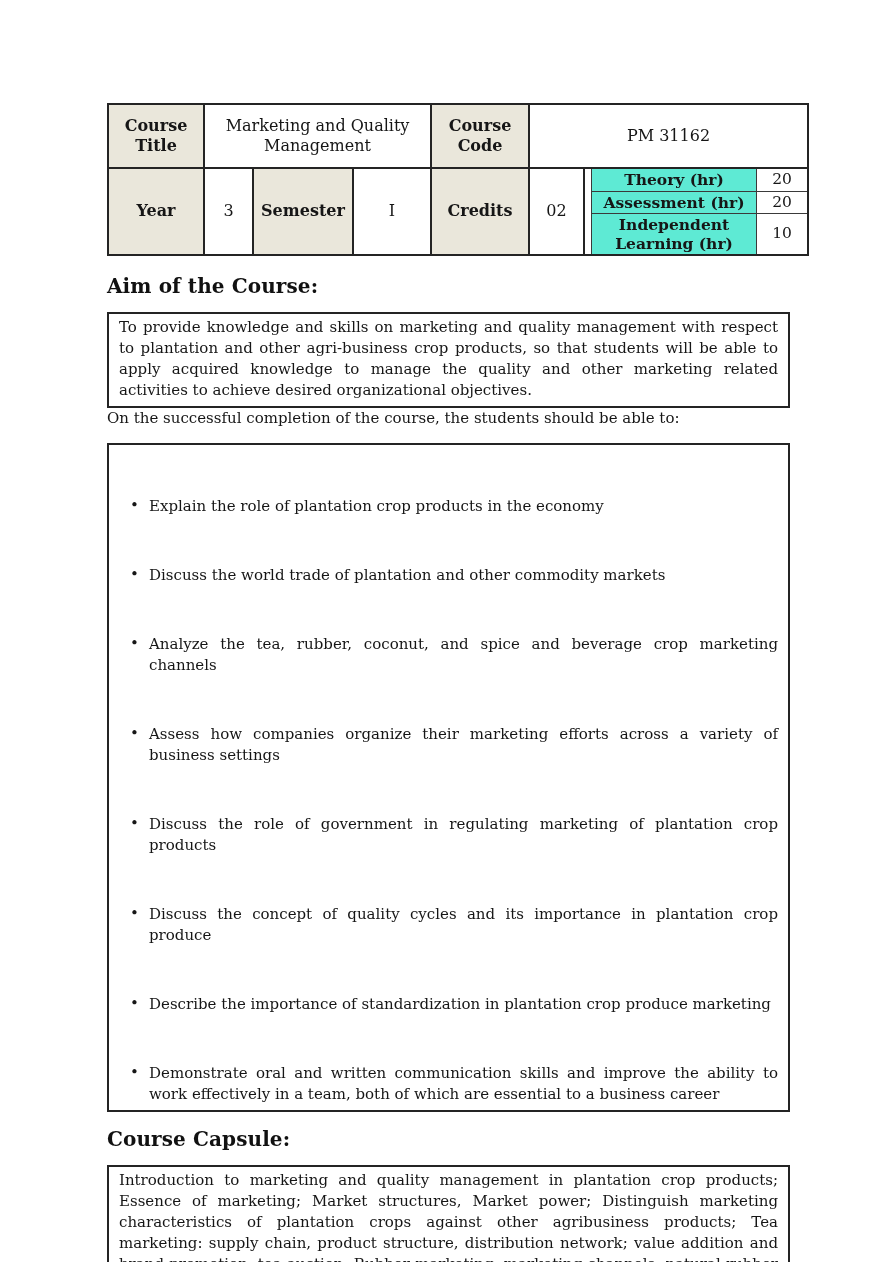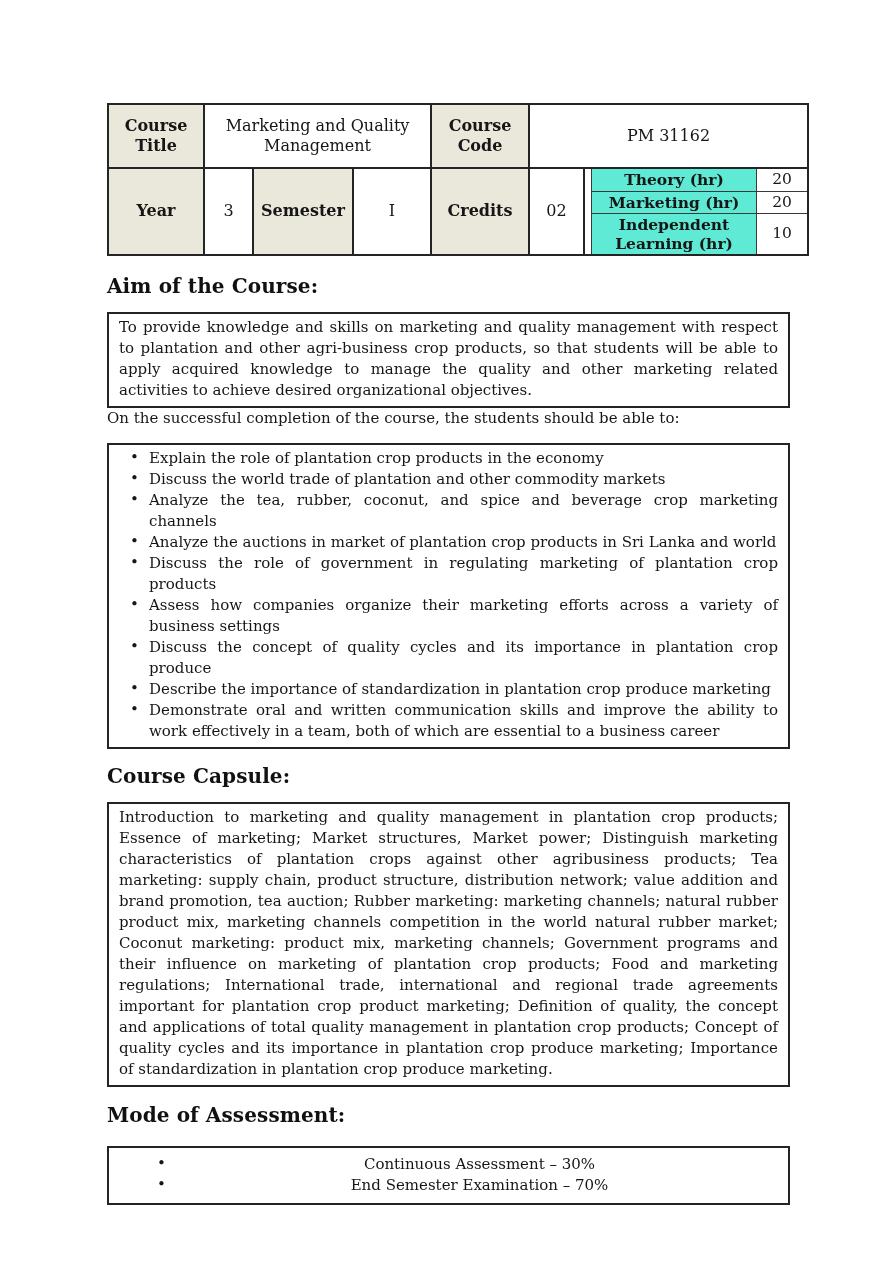--- a/index.html
+++ b/index.html
@@ -53,21 +53,21 @@
   .h-mode{margin:16px 0 19px 0;}
   .intro{font-size:15px;line-height:21px;margin:0 0 14px 0;width:683px;}
   .box{
     box-sizing:border-box;width:683px;
     border:2px solid #242424;
     padding:3px 10px 5px 10px;
     font-size:15px;line-height:21px;
   }
   .justify{text-align:justify;}
   ul.bullets{margin:0;padding:0 0 0 30px;list-style:none;}
-  ul.bullets li{position:relative;text-align:justify;}
+  ul.bullets li{position:relative;text-align:justify;margin-top:48px;}
   ul.bullets li::before{
     content:"\2022";
     position:absolute;left:-19px;top:-1px;
     font-size:15px;
   }
   .assess-box{padding:6px 10px 7px 10px;}
   ul.assess{margin:0;padding:0 0 0 62px;list-style:none;}
   ul.assess li{position:relative;text-align:center;}
   ul.assess li::before{
     content:"\2022";
@@ -105,21 +105,21 @@
         <td class="shade">Credits</td>
         <td>02</td>
         <td class="hours-cell">
           <table class="hours-table">
             <tbody>
               <tr class="hr-s">
                 <td class="hlabel">Theory (hr)</td>
                 <td class="hval">20</td>
               </tr>
               <tr class="hr-s">
-                <td class="hlabel">Marketing (hr)</td>
+                <td class="hlabel">Assessment (hr)</td>
                 <td class="hval">20</td>
               </tr>
               <tr class="hr-l">
                 <td class="hlabel">Independent Learning (hr)</td>
                 <td class="hval">10</td>
               </tr>
             </tbody>
           </table>
         </td>
       </tr>
@@ -128,23 +128,22 @@
 
   <div class="heading">Aim of the Course:</div>
   <div class="box justify">To provide knowledge and skills on marketing and quality management with respect to plantation and other agri-business crop products, so that students will be able to apply acquired knowledge to manage the quality and other marketing related activities to achieve desired organizational objectives.</div>
 
   <p class="intro">On the successful completion of the course, the students should be able to:</p>
   <div class="box">
     <ul class="bullets">
       <li>Explain the role of plantation crop products in the economy</li>
       <li>Discuss the world trade of plantation and other commodity markets</li>
       <li>Analyze the tea, rubber, coconut, and spice and beverage crop marketing channels</li>
-      <li>Analyze the auctions in market of plantation crop products in Sri Lanka and world</li>
+      <li>Assess how companies organize their marketing efforts across a variety of business settings</li>
       <li>Discuss the role of government in regulating marketing of plantation crop products</li>
-      <li>Assess how companies organize their marketing efforts across a variety of business settings</li>
       <li>Discuss the concept of quality cycles and its importance in plantation crop produce</li>
       <li>Describe the importance of standardization in plantation crop produce marketing</li>
       <li>Demonstrate oral and written communication skills and improve the ability to work effectively in a team, both of which are essential to a business career</li>
     </ul>
   </div>
 
   <div class="heading h-capsule">Course Capsule:</div>
   <div class="box justify">Introduction to marketing and quality management in plantation crop products; Essence of marketing; Market structures, Market power;  Distinguish marketing characteristics of plantation crops against other agribusiness products; Tea marketing: supply chain, product structure, distribution network; value addition and brand promotion, tea auction; Rubber marketing: marketing channels; natural rubber product mix, marketing channels competition in the world natural rubber market; Coconut marketing: product mix, marketing channels; Government programs and their influence on marketing of plantation crop products; Food and marketing regulations; International trade, international and regional trade agreements important for plantation crop product marketing; Definition of quality, the concept and applications of total quality management in plantation crop products; Concept of quality cycles and its importance in plantation crop produce marketing; Importance of standardization in plantation crop produce marketing.</div>
 
   <div class="heading h-mode">Mode of Assessment:</div>

